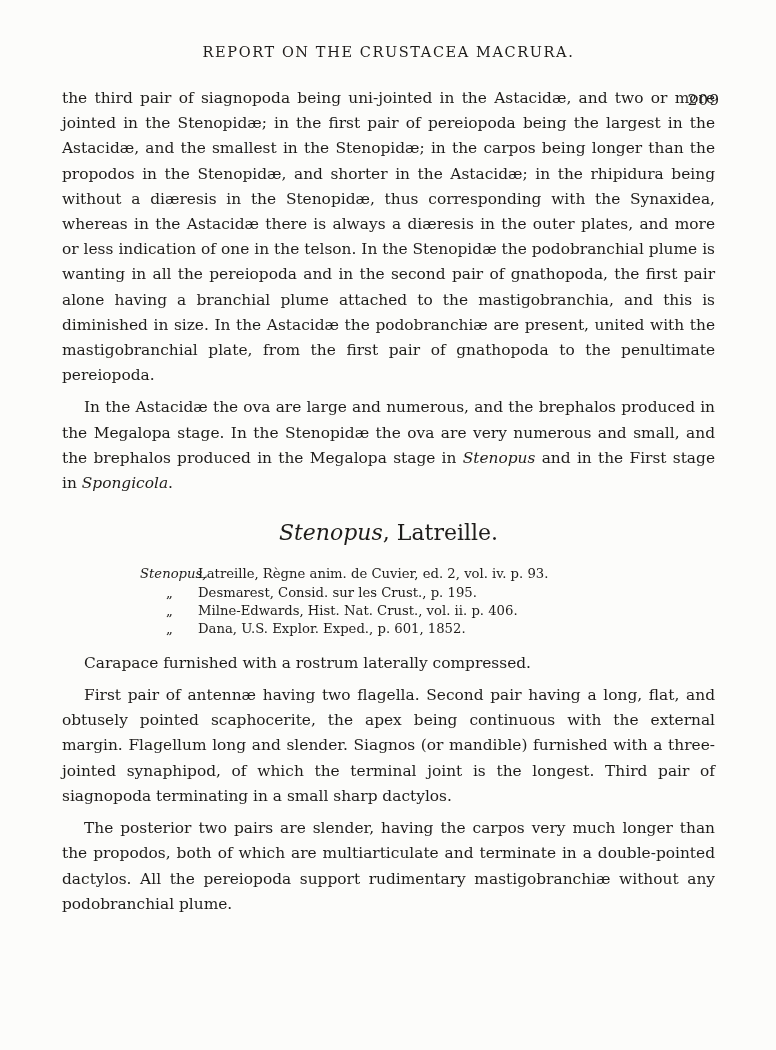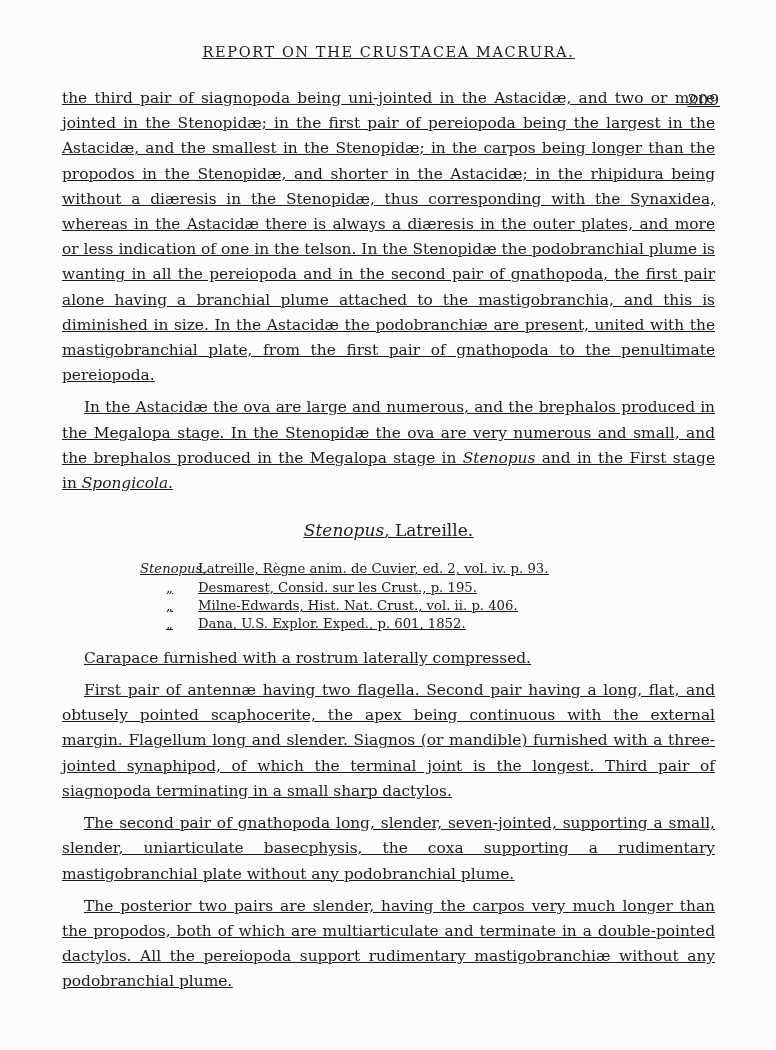--- a/index.html
+++ b/index.html
@@ -1,15 +1,15 @@
 <!DOCTYPE html>
 <html><head>
 <meta charset="utf-8">
 <style>
-  * { box-sizing: border-box; text-decoration: underline; }
+  * { box-sizing: border-box; }
   html, body { margin: 0; padding: 0; }
   body {
     font-family: "DejaVu Serif", "Liberation Serif", serif;
     background: #d6d5d1;
   }
   .page {
     width: 776px;
     height: 1050px;
     margin: 0 auto;
     background: var(--paper, #fcfcfa);
@@ -36,21 +36,21 @@
   }
   .body-text p {
     margin: 7px;
     text-align: justify;
     font-size: 15.4px;
     line-height: 25.2px;
   }
   .body-text p.indent { text-indent: 22px; }
   .section-heading {
     text-align: center;
-    font-size: 17px;
+    font-size: 22px;
     margin: 24px 0 20px 0;
   }
   .citations {
     margin: 0 0 12px 85px;
     font-size: 13.2px;
     line-height: 18.4px;
   }
   .citation-row { display: flex; }
   .citation-label {
     flex: 0 0 58px;
@@ -93,17 +93,16 @@
       </div>
       <div class="citation-row">
         <span class="citation-label ditto">„</span>
         <span class="citation-text">Dana, U.S. Explor. Exped., p. 601, 1852.</span>
       </div>
     </div>
 
   <div class="body-text">
       <p class="indent"><span>Carapace furnished with a rostrum laterally compressed.</span></p>
       <p class="indent"><span>First pair of antennæ having two flagella.  Second pair having a long, flat, and obtusely pointed scaphocerite, the apex being continuous with the external margin.  Flagellum long and slender.  Siagnos (or mandible) furnished with a three-jointed synaphipod, of which the terminal joint is the longest.  Third pair of siagnopoda terminating in a small sharp dactylos.</span></p>
-      <p class="indent"><span>The second pair of gnathopoda long, slender, seven-jointed, supporting a small, slender, uniarticulate basecphysis, the coxa supporting a rudimentary mastigobranchial plate without any podobranchial plume.</span></p>
       <p class="indent"><span>The posterior two pairs are slender, having the carpos very much longer than the propodos, both of which are multiarticulate and terminate in a double-pointed dactylos.  All the pereiopoda support rudimentary mastigobranchiæ without any podobranchial plume.</span></p>
     </div>
 
 </div>
 
 </body></html>

